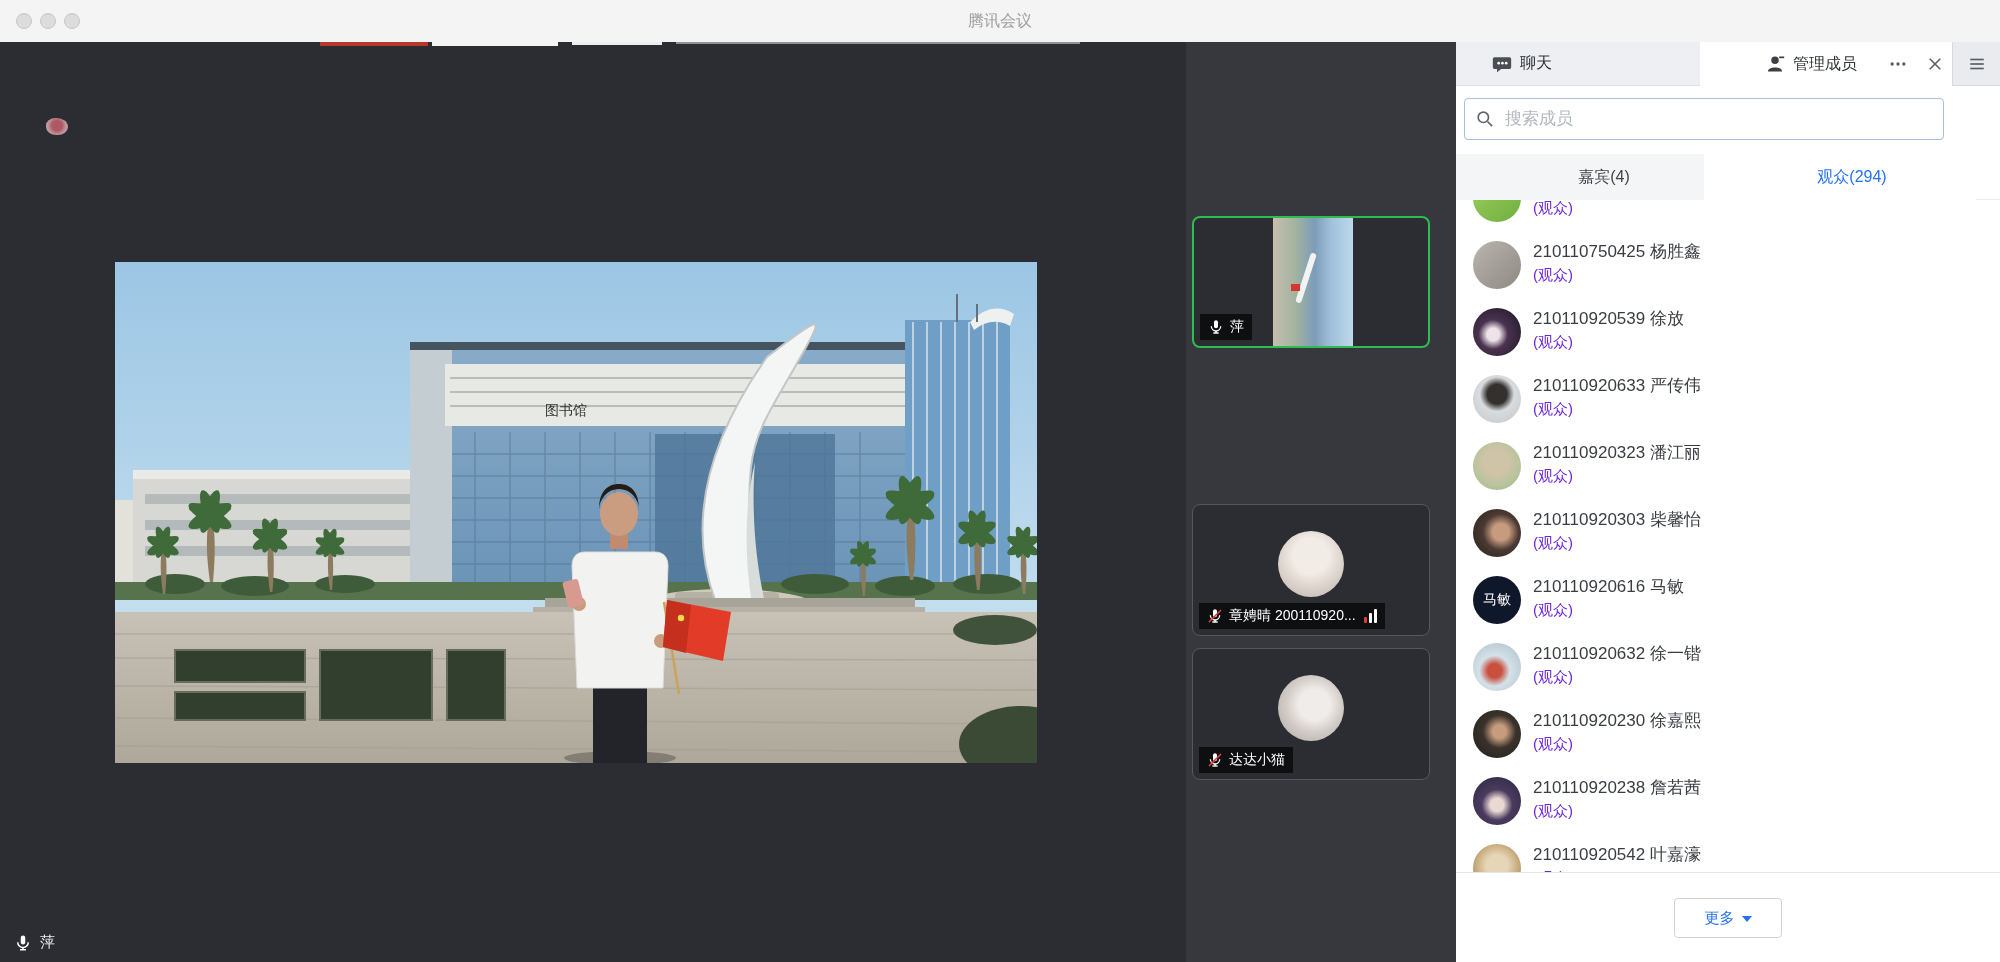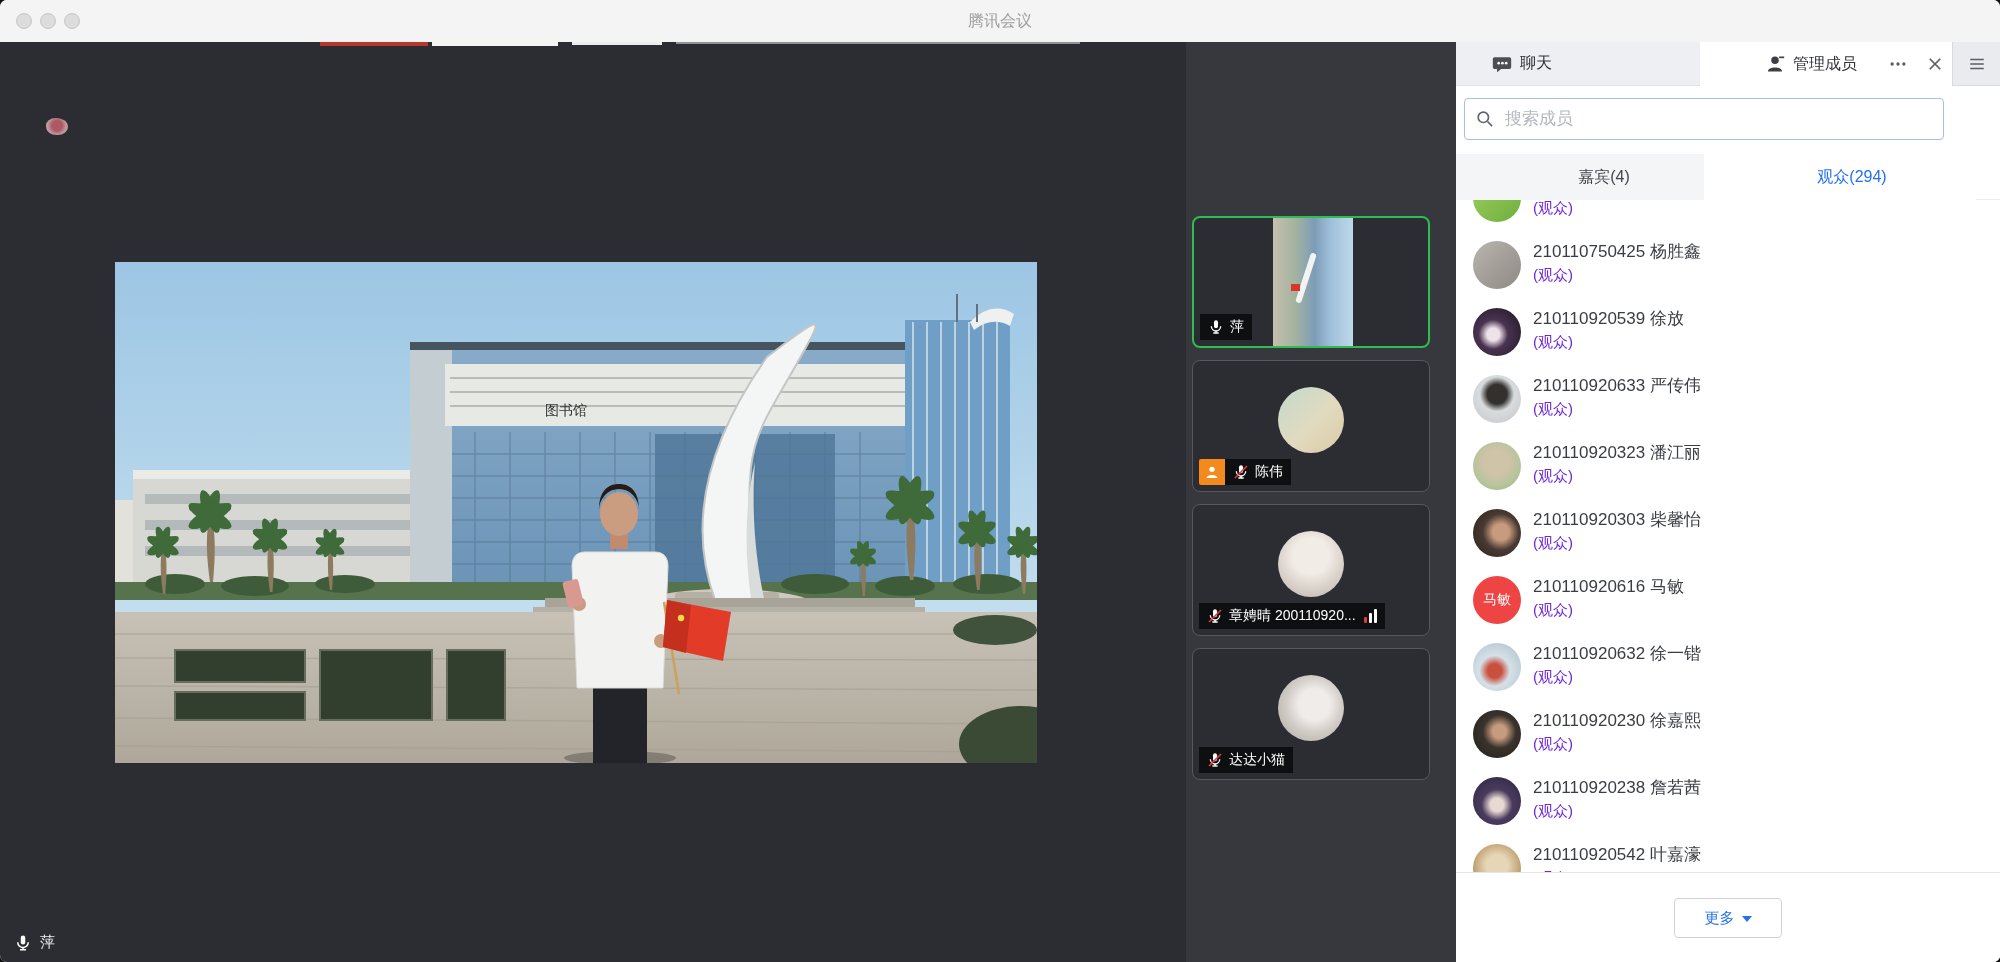--- a/index.html
+++ b/index.html
@@ -1,17 +1,17 @@
 <!DOCTYPE html>
 <html><head>
 <meta charset="utf-8">
 <style>
   html,body{margin:0;padding:0;background:#111;}
   .app{position:relative;width:2000px;height:962px;overflow:hidden;
-       font-family:"Liberation Sans","DejaVu Sans",sans-serif;background:#fff;border-radius:7px;}
+       font-family:"Liberation Sans","DejaVu Sans",sans-serif;background:#fff;}
 
   
   .titlebar{position:absolute;left:0;top:0;width:2000px;height:42px;background:#f4f4f4;
             border-bottom:1px solid #e2e2e2;}
   .tl-dot{position:absolute;top:13px;width:16px;height:16px;border-radius:50%;
           background:#dcdcdc;border:1px solid #c6c6c6;box-sizing:border-box;}
   .title-text{position:absolute;left:0;right:0;top:0;height:42px;line-height:42px;
               text-align:center;font-size:16px;color:#9d9d9d;}
 
   
@@ -272,43 +272,20 @@
           <path d="M5,11 a7,7 0 0 0 14,0" fill="none" stroke="#fff" stroke-width="2"></path>
           <line x1="12" y1="18" x2="12" y2="21" stroke="#fff" stroke-width="2"></line>
           <line x1="8" y1="21" x2="16" y2="21" stroke="#fff" stroke-width="2"></line>
 
         </svg>
         <span class="t-name">萍</span>
 
       </span>
     </div>
   </div>
-      <div class="tile" style="top: 318px;">
-
-    <div class="t-avatar" style="background: linear-gradient(135deg, rgb(194, 218, 205), rgb(226, 218, 191) 55%, rgb(216, 203, 166));"></div>
-    <div class="tile-label-row">
-      <span class="badge-hand">
-        <svg width="16" height="16" viewBox="0 0 24 24">
-          <circle cx="12" cy="8" r="4" fill="#fff"></circle>
-          <path d="M4,21 c0,-6 16,-6 16,0 z" fill="#fff"></path>
-        </svg>
-      </span>
-      <span class="pill">
-        <svg class="mic-svg" width="16" height="16" viewBox="0 0 24 24">
-          <rect x="9" y="2" width="6" height="12" rx="3" fill="#fff"></rect>
-          <path d="M5,11 a7,7 0 0 0 14,0" fill="none" stroke="#fff" stroke-width="2"></path>
-          <line x1="12" y1="18" x2="12" y2="21" stroke="#fff" stroke-width="2"></line>
-          <line x1="8" y1="21" x2="16" y2="21" stroke="#fff" stroke-width="2"></line>
-          <line class="slash" x1="3" y1="21" x2="21" y2="3" stroke="#e23b3b" stroke-width="2.4"></line>
-        </svg>
-        <span class="t-name">陈伟</span>
-
-      </span>
-    </div>
-  </div>
       <div class="tile" style="top: 462px;">
 
     <div class="t-avatar" style="background: radial-gradient(circle at 50% 38%, rgb(242, 236, 230) 0px, rgb(242, 236, 230) 34%, rgb(221, 213, 206) 58%, rgb(185, 177, 169));"></div>
     <div class="tile-label-row">
 
       <span class="pill">
         <svg class="mic-svg" width="16" height="16" viewBox="0 0 24 24">
           <rect x="9" y="2" width="6" height="12" rx="3" fill="#fff"></rect>
           <path d="M5,11 a7,7 0 0 0 14,0" fill="none" stroke="#fff" stroke-width="2"></path>
           <line x1="12" y1="18" x2="12" y2="21" stroke="#fff" stroke-width="2"></line>
@@ -423,21 +400,21 @@
     <div class="m-avatar" style="background: radial-gradient(circle at 48% 42%, rgb(207, 195, 168) 0px, rgb(207, 195, 168) 34%, rgb(184, 196, 156) 62%, rgb(159, 178, 132));"></div>
     <div class="m-name">210110920323 潘江丽</div>
     <div class="m-role">(观众)</div>
   </div>
         <div class="m-row">
     <div class="m-avatar" style="background: radial-gradient(circle at 58% 48%, rgb(199, 155, 125) 0px, rgb(199, 155, 125) 22%, rgb(74, 58, 51) 48%, rgb(38, 32, 25));"></div>
     <div class="m-name">210110920303 柴馨怡</div>
     <div class="m-role">(观众)</div>
   </div>
         <div class="m-row">
-    <div class="m-avatar" style="background: #ef4444;">马敏</div>
+    <div class="m-avatar" style="background: #0f172a;">马敏</div>
     <div class="m-name">210110920616 马敏</div>
     <div class="m-role">(观众)</div>
   </div>
         <div class="m-row">
     <div class="m-avatar" style="background: radial-gradient(circle at 45% 58%, rgb(201, 79, 63) 0px, rgb(201, 79, 63) 18%, rgb(213, 225, 232) 40%, rgb(169, 188, 200));"></div>
     <div class="m-name">210110920632 徐一锴</div>
     <div class="m-role">(观众)</div>
   </div>
         <div class="m-row">
     <div class="m-avatar" style="background: radial-gradient(circle at 55% 45%, rgb(199, 155, 125) 0px, rgb(199, 155, 125) 18%, rgb(58, 51, 45) 44%, rgb(33, 29, 25));"></div>

